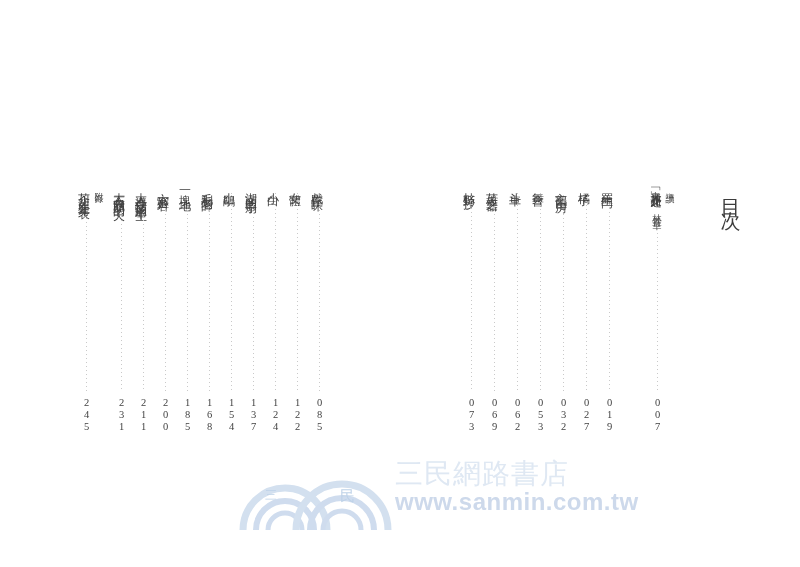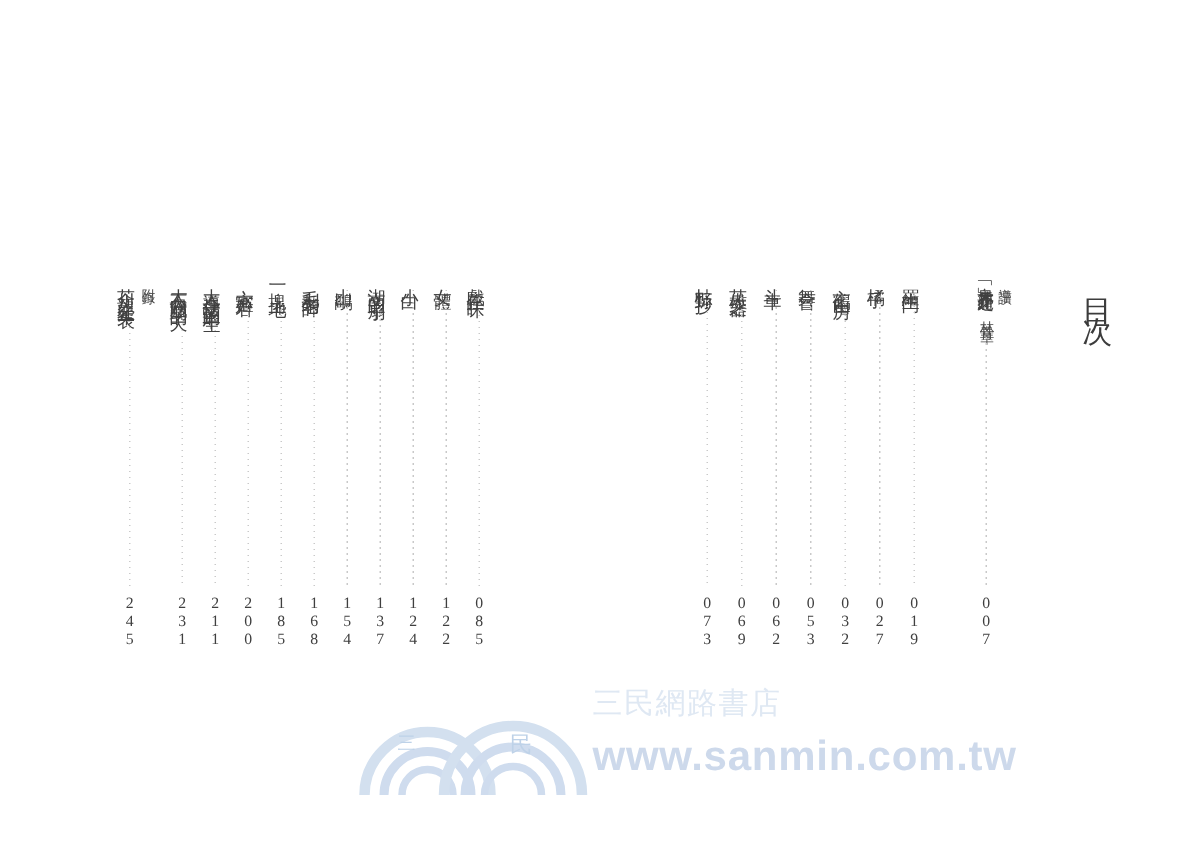--- a/index.html
+++ b/index.html
@@ -49,26 +49,26 @@
   .watermark{position:absolute;left:0;top:0;width:800px;height:567px;pointer-events:none;}
   .wm-logo{position:absolute;left:225px;top:442px;}
   .wm-char{
     position:absolute;font-size:14px;color:#bed2e8;
     font-family:"Liberation Serif","DejaVu Serif",serif;
   }
   .wm-char-left{left:265px;top:487px;font-size:12px;}
   .wm-char-right{left:340px;top:487px;font-size:15px;}
   .wm-store{
     position:absolute;left:395px;top:455px;width:180px;
-    font-size:20px;letter-spacing:1px;color:#dfe8f3;
+    font-size:28px;letter-spacing:1px;color:#dfe8f3;
     font-family:Liberation Sans, sans-serif;white-space:nowrap;
   }
   .wm-url{
     position:absolute;left:395px;top:488px;width:180px;
-    font-size:28px;font-weight:bold;color:#cdd9eb;
+    font-size:24px;font-weight:bold;color:#cdd9eb;
     font-family:"Liberation Sans","DejaVu Sans",sans-serif;white-space:nowrap;
     letter-spacing:0.5px;
   }
 </style>
 </head>
 <body>
 
 <div class="page">
 
   <div class="toc">

